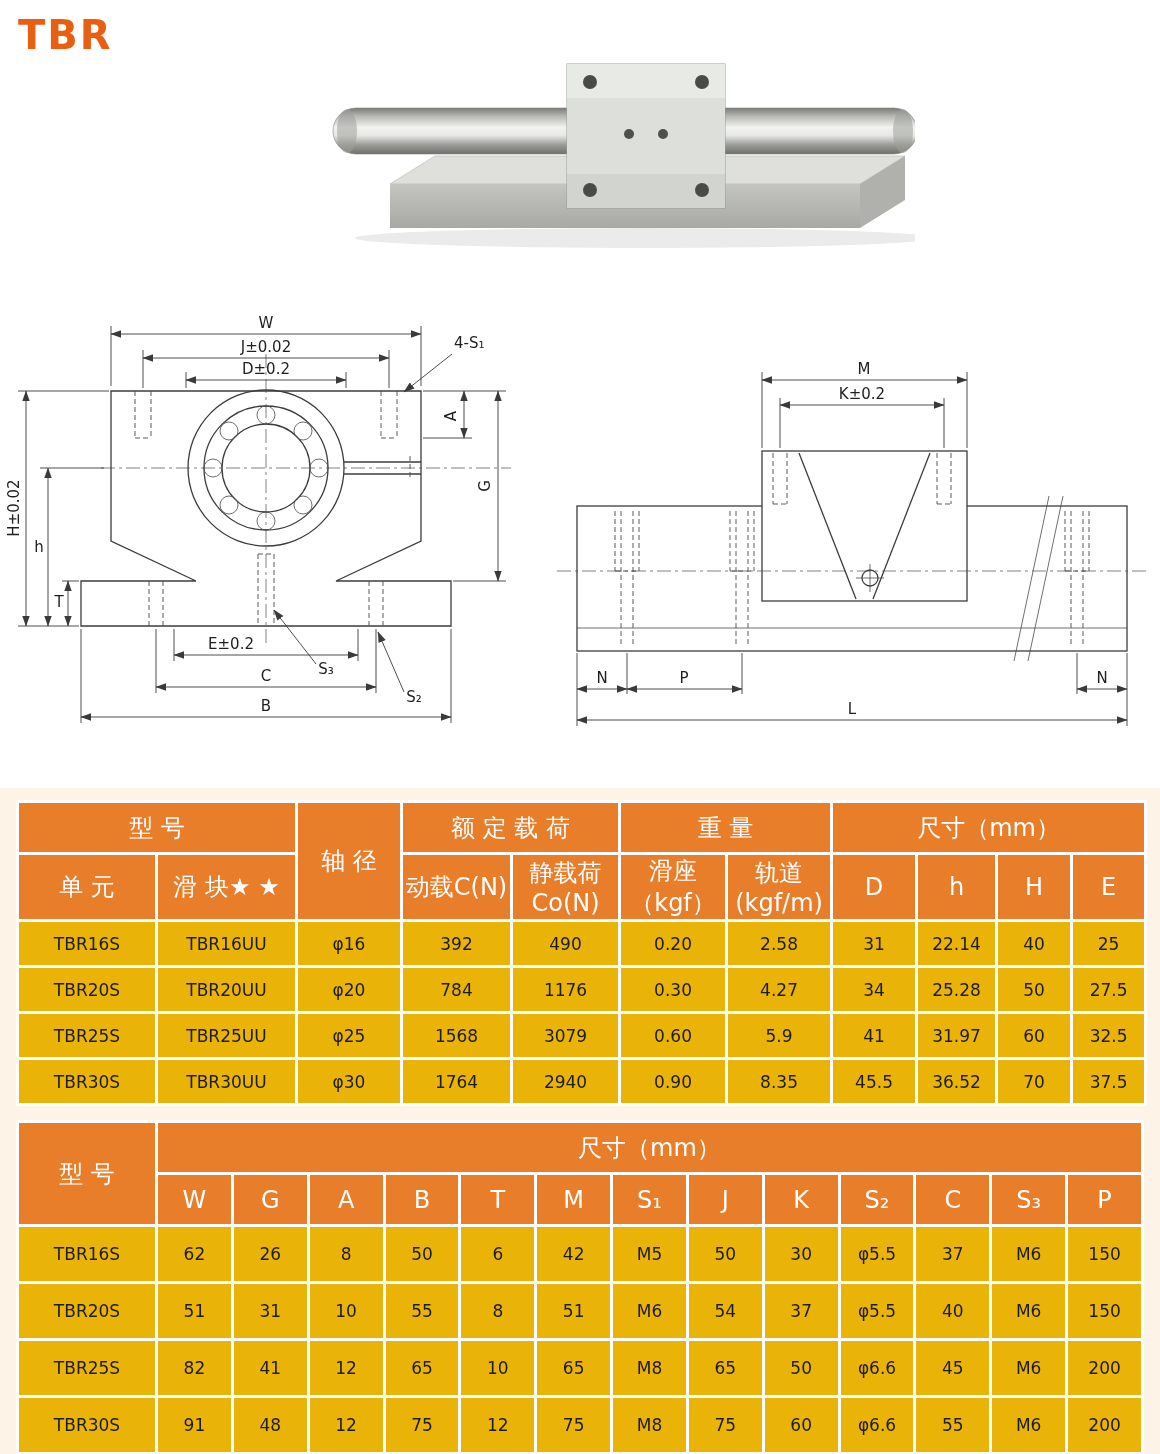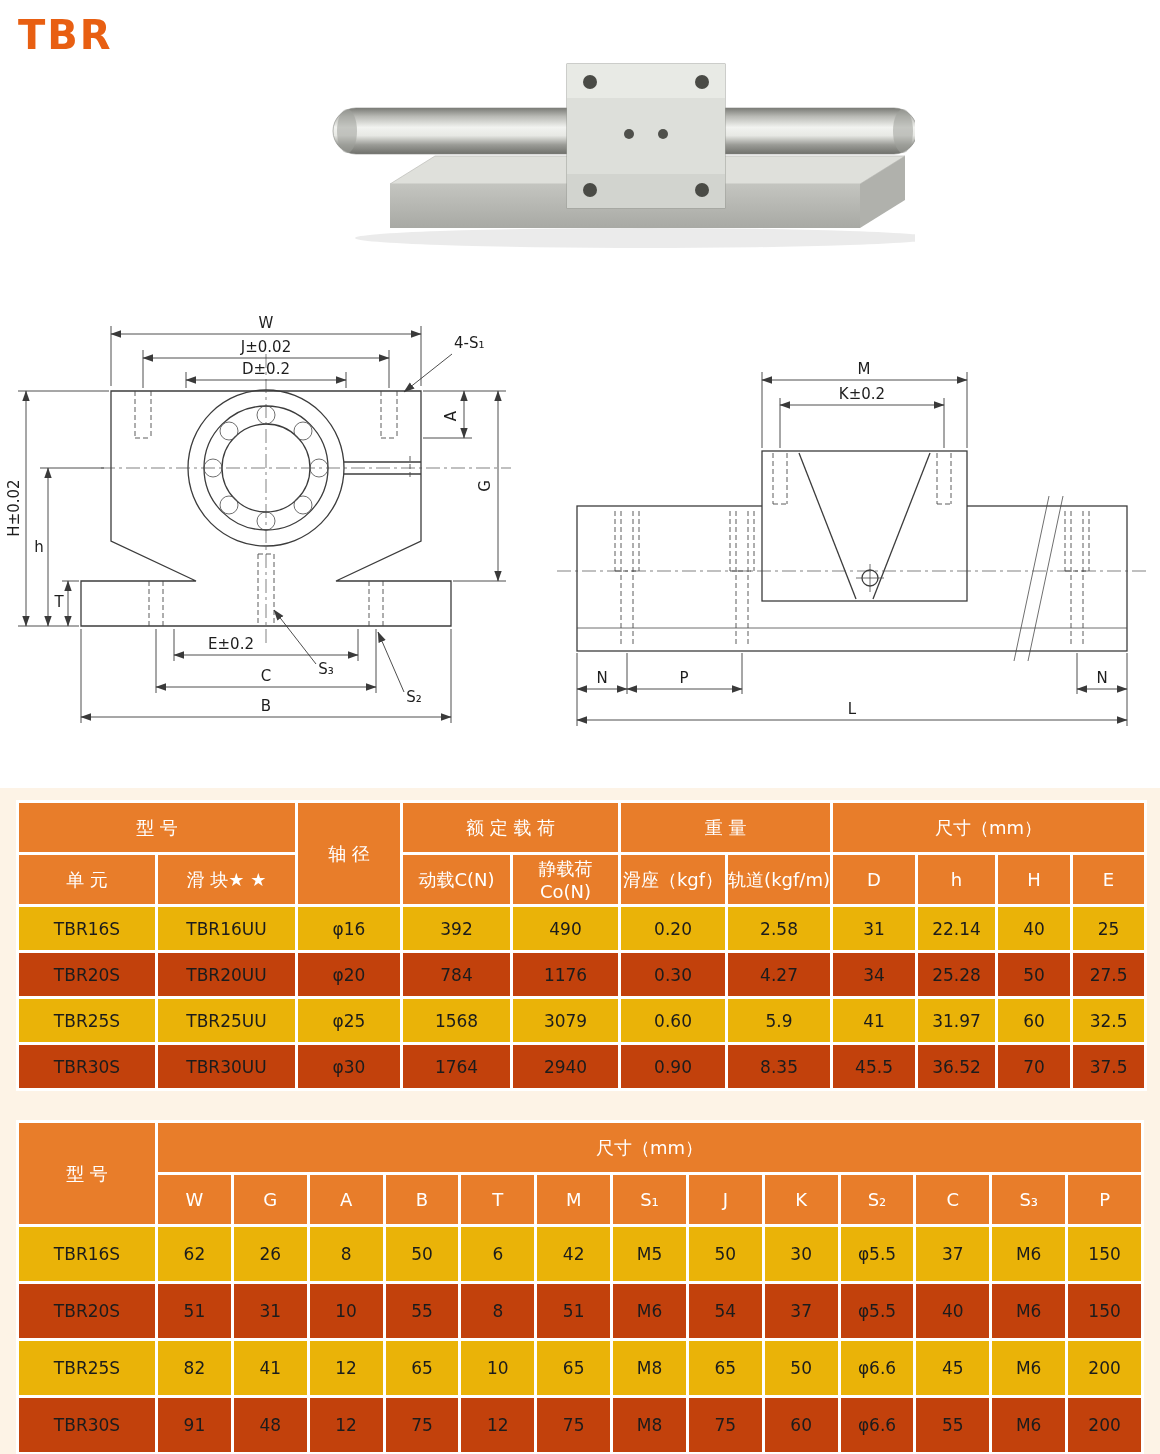--- a/index.html
+++ b/index.html
@@ -23,27 +23,27 @@
   .drw .dim  { stroke:#3a3a3a; stroke-width:0.9; fill:none; }
   .drw .solid{ fill:#ffffff; stroke:#3c3c3c; stroke-width:1.3; }
   .drw text  { font-size:15px; fill:#1e1e1e; font-family:"DejaVu Sans",sans-serif; }
 
   .tables-band { position:absolute; left:0; top:788px; width:1160px; height:666px; background:#fdf3e6; }
 
   table.spec { position:absolute; left:16px; width:1128px; border-collapse:collapse; table-layout:fixed; }
   .t1 { top:800px; }
   .t2 { top:1120px; }
   .spec th, .spec td { border:3px solid #ffffff; text-align:center; vertical-align:middle; overflow:hidden; }
-  .spec thead th { background:#e87d2a; color:#ffffff; font-weight:normal; font-size:18px; }
+  .spec thead th { background:#e87d2a; color:#ffffff; font-weight:normal; font-size:24px; }
   .spec thead tr { height:52px; }
   .t1 tbody tr { height:46px; }
   .t2 tbody tr { height:57px; }
   .spec tbody td { font-size:17px; color:#1c1c1c; }
   tr.r-light td { background:#eab308; }
-  tr.r-dark  td { background:#c2410c; }
+  tr.r-dark  td { background:#eab308; }
 </style>
 </head>
 <body>
 
 <div class="page">
 
   <div class="brand">TBR</div>
 
   <svg class="photo" width="620" height="240" viewBox="0 0 620 240">
     <defs>

